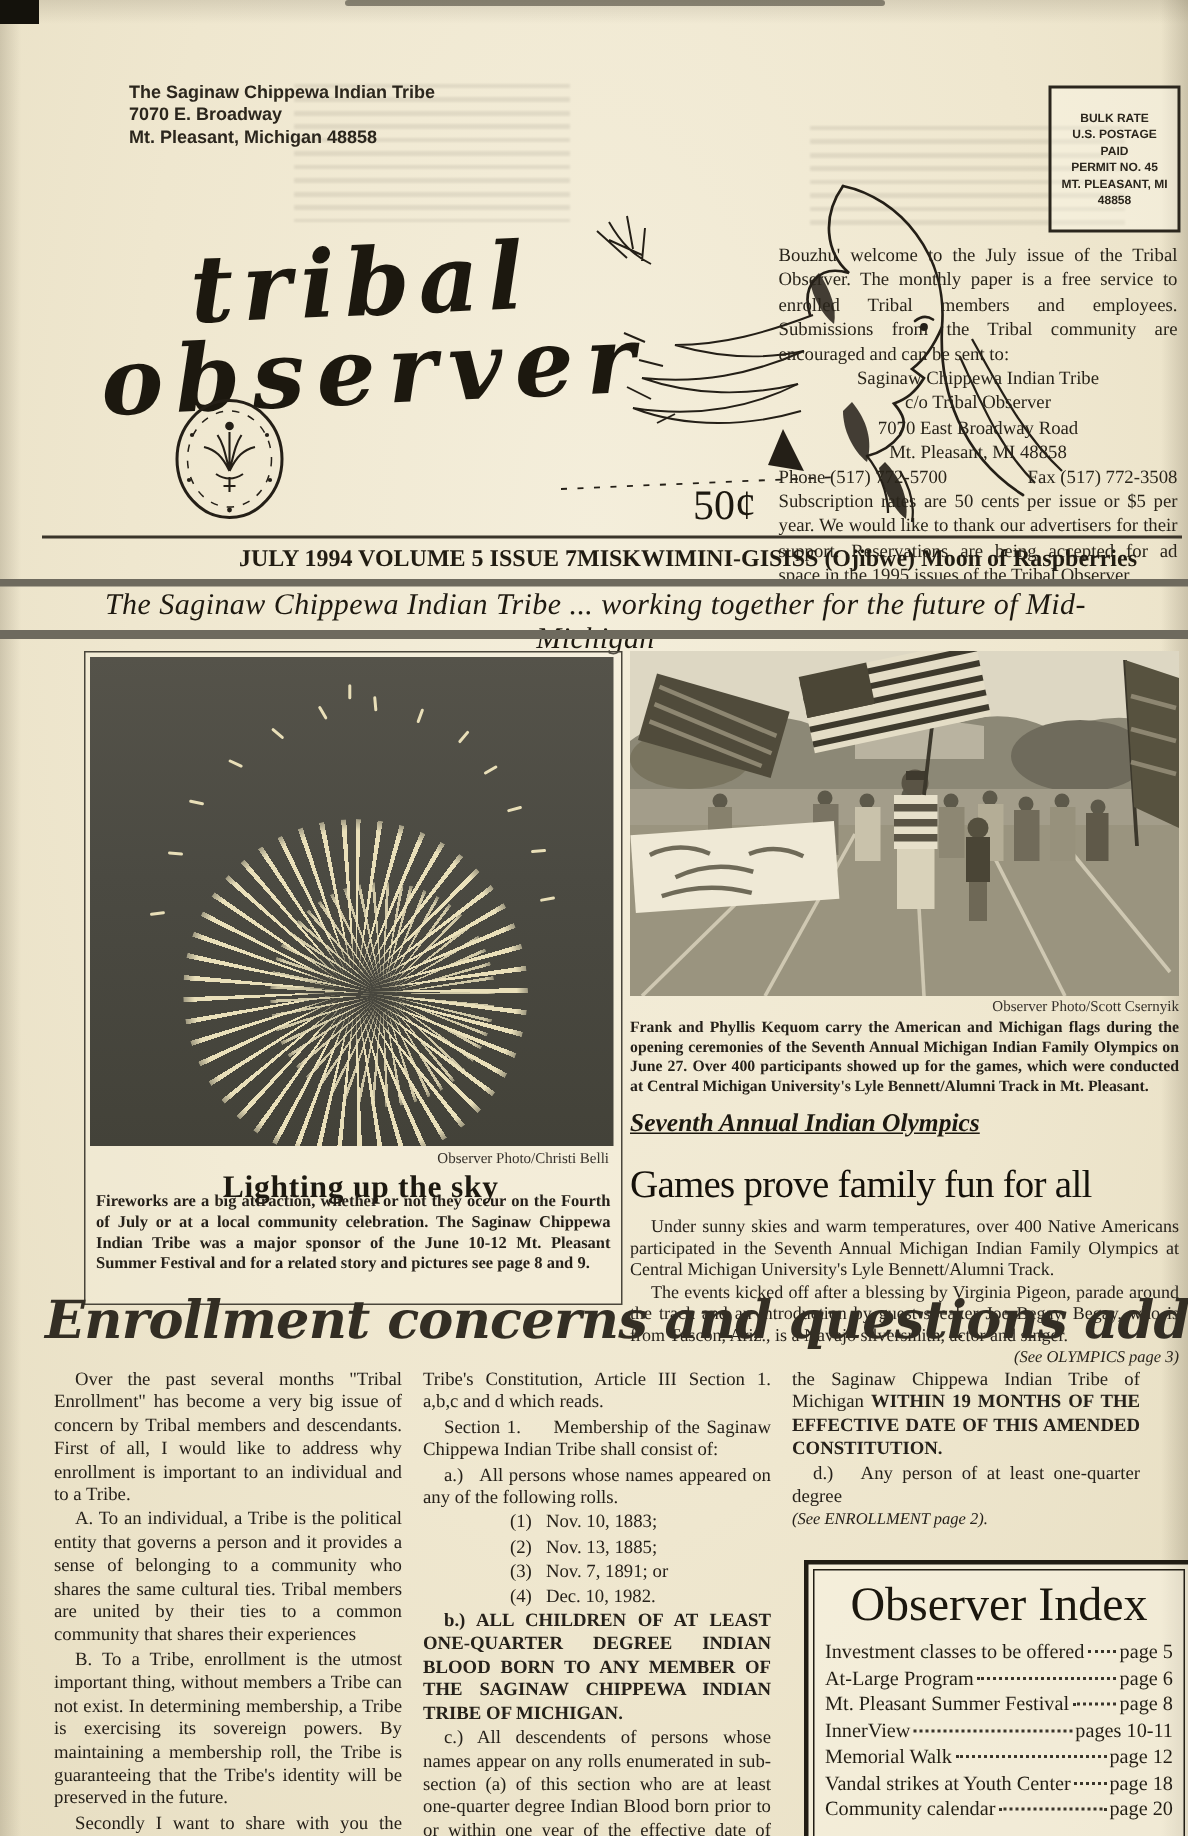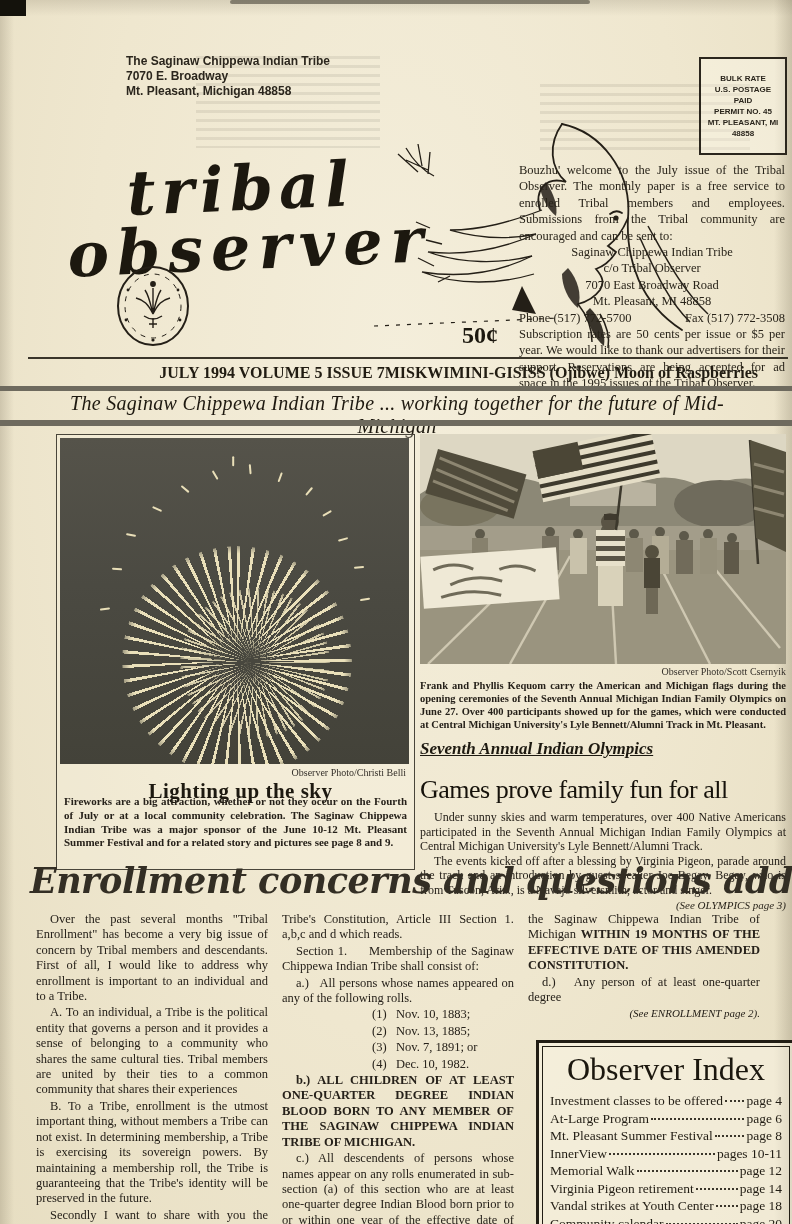--- a/index.html
+++ b/index.html
@@ -14,35 +14,35 @@
   }
   .abs{position:absolute;}
   .ghost{opacity:.08;filter:blur(.6px);
     background:repeating-linear-gradient(180deg,#221d14 0 3px,transparent 3px 9px);}
   
   .corner-mark{left:0;top:0;width:26px;height:16px;background:#14120c;}
   .edge-smudge{left:230px;top:0;width:360px;height:4px;background:#3a362c;opacity:.55;border-radius:2px;}
 
   
   .ret-addr{left:86px;top:54px;font-family:"Liberation Sans",sans-serif;
-    font-weight:bold;font-size:12px;line-height:15px;color:#2b261d;margin-left:40px;}
+    font-weight:bold;font-size:12px;line-height:15px;color:#2b261d;}
 
   
   .postage{left:699px;top:57px;width:84px;height:94px;border:2.5px solid #2b261d;
     display:flex;flex-direction:column;justify-content:center;text-align:center;
     font-family:"Liberation Sans",sans-serif;font-weight:bold;font-size:8px;
     line-height:11px;color:#2b261d;background:rgba(255,252,240,.35);}
 
   
   .mast-title{left:70px;top:158px;width:440px;transform:rotate(-2.5deg);
     font-family:"DejaVu Serif",serif;font-style:italic;font-weight:bold;
     color:#1c180f;line-height:.95;}
   .mast-title .l1{font-size:62px;margin-left:58px;letter-spacing:6px;}
   .mast-title .l2{font-size:62px;margin-left:-4px;letter-spacing:8px;}
-  .price{left:462px;top:322px;font-size:24px;font-weight:bold;color:#1c180f;}
+  .price{left:462px;top:322px;font-size:28px;font-weight:normal;color:#1c180f;}
   .seal{left:114px;top:264px;}
   .illus{left:310px;top:118px;}
 
   
   .welcome{left:519px;top:162px;width:266px;font-size:12.5px;line-height:16.4px;
     text-align:justify;color:#29241a;}
   .welcome .ctr{text-align:center;}
   .welcome .pf{display:flex;justify-content:space-between;}
 
   
@@ -88,21 +88,21 @@
 
   
   .enr-head{left:30px;top:860px;width:740px;font-family:"DejaVu Serif",serif;
     font-style:italic;font-weight:bold;font-size:35px;letter-spacing:-0.5px;
     color:#332e24;white-space:nowrap;}
   .cols{left:36px;top:912px;width:724px;display:flex;gap:14px;}
   .col{width:232px;font-size:12.5px;line-height:15.4px;text-align:justify;color:#26211a;}
   .col p{margin:0 0 1px 0;text-indent:14px;}
   .col p.noind{text-indent:0;}
   .col p.b{font-weight:bold;}
-  .col .roll{text-indent:0;margin-left:90px;}
+  .col .roll{text-indent:0;margin-left:58px;}
   .caps{font-weight:bold;}
 
   
   .idx{left:536px;top:1040px;width:248px;border:3px solid #211d14;padding:3px;
     background:rgba(252,248,236,.45);}
   .idx-in{border:1.5px solid #211d14;padding:4px 7px 10px 7px;}
   .idx-title{text-align:center;font-size:32px;color:#1b170e;margin:0 0 4px 0;
     font-family:"Liberation Serif",serif;}
   .idx-row{display:flex;align-items:baseline;font-size:13.5px;line-height:17.5px;color:#221d14;}
   .idx-lead{flex:1;border-bottom:2px dotted #3a352a;margin:0 2px;transform:translateY(-3px);}
@@ -347,31 +347,31 @@
       <p class="roll">(1)&nbsp;&nbsp; Nov. 10, 1883;</p>
       <p class="roll">(2)&nbsp;&nbsp; Nov. 13, 1885;</p>
       <p class="roll">(3)&nbsp;&nbsp; Nov. 7, 1891; or</p>
       <p class="roll">(4)&nbsp;&nbsp; Dec. 10, 1982.</p>
       <p class="b">b.)  ALL CHILDREN OF AT LEAST ONE-QUARTER DEGREE INDIAN BLOOD BORN TO ANY MEMBER OF THE SAGINAW CHIPPEWA INDIAN TRIBE OF MICHIGAN.</p>
       <p><span>c.) All descendents of persons whose names appear on any rolls enumerated in sub-section (a) of this section who are at least one-quarter degree Indian Blood born prior to or within one year of the effective date of approval of this Amended Constitution by the Secretary of Interior; provided that </span></p>
     </div>
     <div class="col">
       <p class="noind"><span>the Saginaw Chippewa Indian Tribe of Michigan </span><span class="caps">WITHIN 19 MONTHS OF THE EFFECTIVE DATE OF THIS AMENDED CONSTITUTION.</span></p>
       <p>d.)&nbsp;&nbsp; Any person of at least one-quarter degree</p>
-      <p class="noind" style="text-align:right;font-style:italic;font-size:11px;">(See ENROLLMENT page 2).</p>
+      <p class="noind" style="text-align:left;font-style:italic;font-size:11px;">(See ENROLLMENT page 2).</p>
     </div>
   </div>
 
   <div class="abs idx">
     <div class="idx-in">
       <div class="idx-title">Observer Index</div>
       <div class="idx-row">
         <span>Investment classes to be offered</span>
           <span class="idx-lead"></span>
-          <span>page 4</span>
+          <span>page 5</span>
       </div>
       <div class="idx-row">
         <span>At-Large Program</span>
           <span class="idx-lead"></span>
           <span>page 6</span>
       </div>
       <div class="idx-row">
         <span>Mt. Pleasant Summer Festival</span>
           <span class="idx-lead"></span>
           <span>page 8</span>
@@ -380,25 +380,20 @@
         <span>InnerView</span>
           <span class="idx-lead"></span>
           <span>pages 10-11</span>
       </div>
       <div class="idx-row">
         <span>Memorial Walk</span>
           <span class="idx-lead"></span>
           <span>page 12</span>
       </div>
       <div class="idx-row">
-        <span>Virginia Pigeon retirement</span>
-          <span class="idx-lead"></span>
-          <span>page 14</span>
-      </div>
-      <div class="idx-row">
         <span>Vandal strikes at Youth Center</span>
           <span class="idx-lead"></span>
           <span>page 18</span>
       </div>
       <div class="idx-row">
         <span>Community calendar</span>
           <span class="idx-lead"></span>
           <span>page 20</span>
       </div>
     </div>

